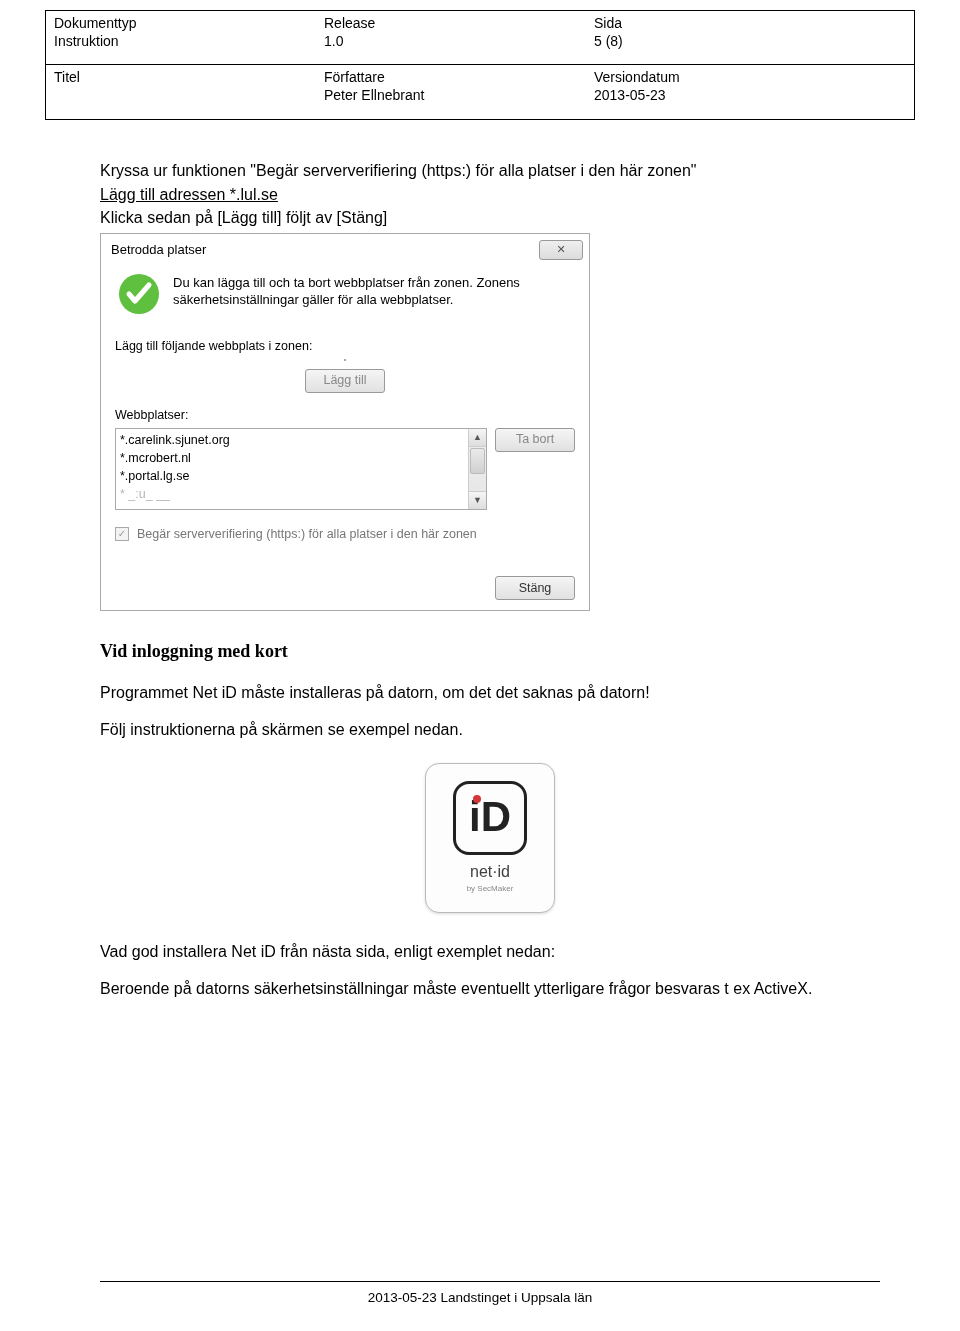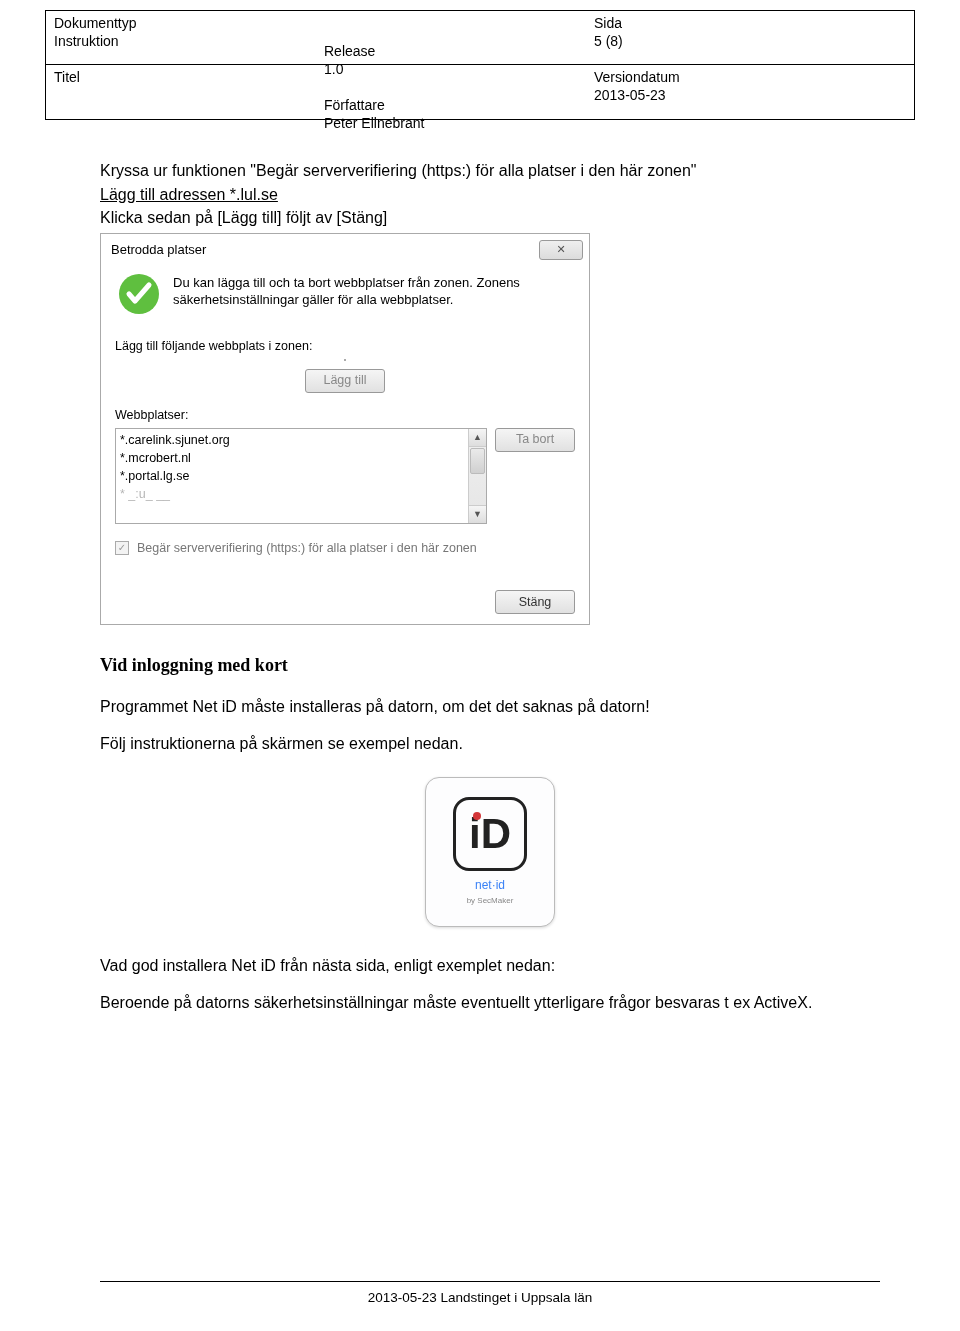--- a/index.html
+++ b/index.html
@@ -51,21 +51,21 @@
     flex-direction: row;
     height: 50%;
   }
   .meta-row:first-child { border-bottom: 1px solid #000; }
   .meta-col {
     padding: 4px 8px;
     font-size: 14px;
     line-height: 1.25;
   }
   .meta-col.c1 { width: 270px; }
-  .meta-col.c2 { width: 270px; margin-top: 28px; }
+  .meta-col.c2 { width: 270px; }
   .meta-col.c3 { flex: 1; }
   .content {
     padding: 40px 35px 0 55px;
     font-size: 16px;
     line-height: 1.35;
   }
   .para { margin: 0 0 2px 0; }
   .dialog {
     width: 490px;
     background: #fff;
@@ -121,21 +121,21 @@
     height: 24px;
     padding: 0 14px;
     display:flex; align-items:center; justify-content:center;
     color:#333;
     min-width: 80px;
   }
   .btn.disabled { color: #888; }
   .list-row { display:flex; gap:8px; margin-top:4px; }
   .listbox {
     flex: 1;
-    height: 96px;
+    height: 82px;
     border: 1px solid #aaa;
     background: #fff;
     position: relative;
     overflow: hidden;
     display:flex;
   }
   .list-items { flex:1; padding:2px 4px; font-size:12.5px; line-height:1.45;}
   .list-scroll {
     width: 18px;
     background: linear-gradient(#f0f0f0,#e5e5e5);
@@ -193,21 +193,21 @@
   }
   .id-icon {
     width: 74px;height:74px;border:3px solid #222;border-radius:16px;
     display:flex;align-items:center;justify-content:center;
     margin-bottom:6px;
   }
   .id-icon .iD {
     font-size:42px;font-weight:700;color:#222;position:relative;
   }
   .id-icon .dot {width:8px;height:8px;background:#d33638;border-radius:50%;position:absolute;top:6px;left:4px;}
-  .netid-label {font-size:12px;color:#3b82f6;font-weight:500;text-align:center;}
+  .netid-label {font-size:16px;color:#404040;font-weight:500;text-align:center;}
   .netid-sub {font-size:8px;color:#888;margin-top:2px;}
   .footer-line {
     border-top: 1px solid #000;
     margin: 0 35px 0 55px;
   }
   .footer-text {
     text-align:center;
     font-size: 13.5px;
     padding: 8px 0 14px 0;
   }

